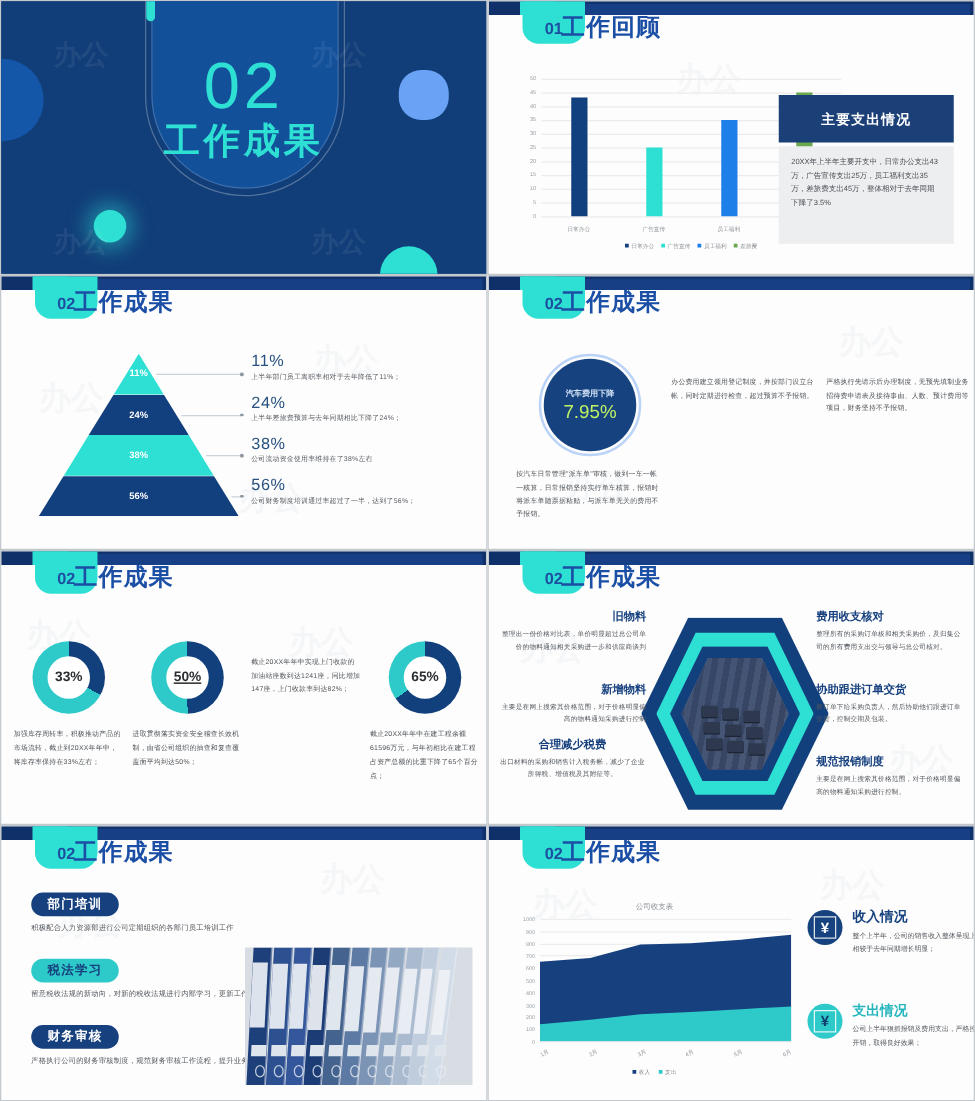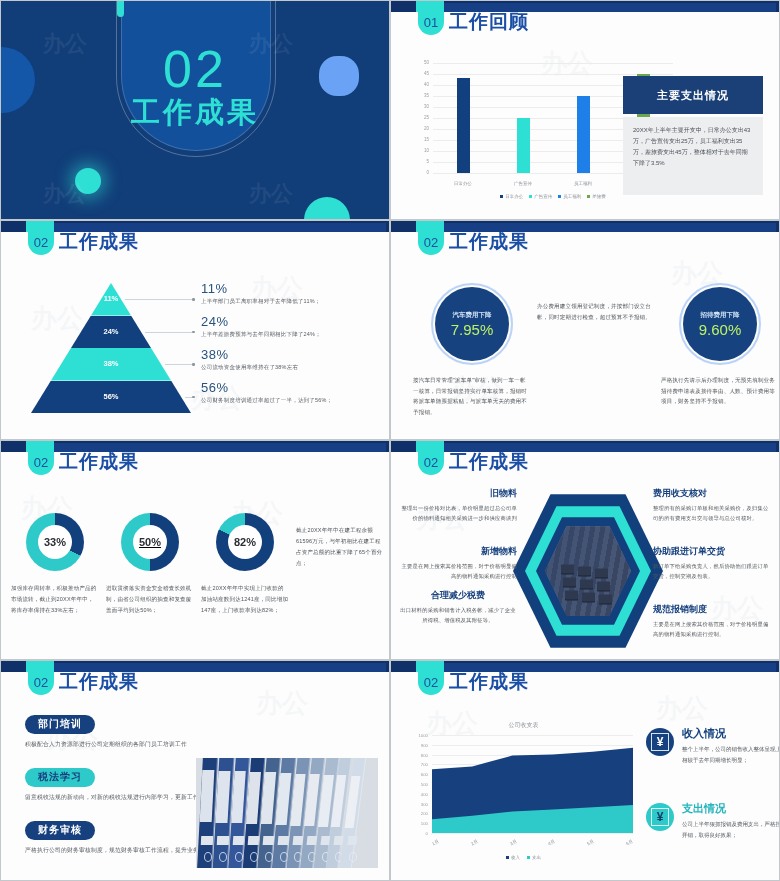--- a/index.html
+++ b/index.html
@@ -61,23 +61,23 @@
     position:absolute; left:0; right:0; top:128px; text-align:center;
     color:#90a8cc; font-size:10px; letter-spacing:3px;
   }
   .cover-wm { position:absolute; color:rgba(255,255,255,.07); font-size:22px; font-weight:bold; }
 
   
   .topbar { position:absolute; left:0; top:0; width:100%; height:11px; background:#10306a; }
   .topbar-teal { position:absolute; left:25px; top:0; width:28px; height:11px; background:#2ee0d4; }
   .topbar-mid { position:absolute; left:53px; top:2px; right:3px; height:9px; background:#173f85; }
   .hdr-badge {
-    position:absolute; left:27px; top:0; width:26px; height:34px;
+    position:absolute; left:27px; top:0; width:50px; height:34px;
     background:#2ee0d4; border-radius:0 0 13px 13px;
-    color:#1c4fa0; font-size:13px; font-weight:normal;
+    color:#1c4fa0; font-size:13px; font-weight:bold;
     display:flex; align-items:flex-end; justify-content:center; padding-bottom:5px;
   }
   .hdr-title {
     position:absolute; left:58px; top:8px;
     font-size:19px; font-weight:bold; color:#1b4ea5; letter-spacing:1px;
   }
   .wm { position:absolute; color:rgba(90,120,160,.055); font-weight:bold; pointer-events:none; }
   .wm.a { font-size:26px; }
 
   
@@ -343,24 +343,20 @@
           <div class="circ-ring" style="background: rgb(22, 67, 127);">
             <div class="circ-cap">汽车费用下降</div>
             <div class="circ-val">7.95%</div>
           </div>
           <div class="circ-desc">按汽车日常管理"派车单"审核，做到一车一帐一核算，日常报销坚持实行单车核算，报销时将派车单随票据粘贴，与派车单无关的费用不予报销。</div>
         </div>
         <div class="circ-item" style="left: 146px; top: 66px;">
           <div class="circ-desc">办公费用建立领用登记制度，并按部门设立台帐，同时定期进行检查，超过预算不予报销。</div>
         </div>
         <div class="circ-item" style="left: 270px; top: 66px;">
-          <div class="circ-ring" style="background: rgb(22, 67, 127);">
-            <div class="circ-cap">招待费用下降</div>
-            <div class="circ-val">9.60%</div>
-          </div>
           <div class="circ-desc">严格执行先请示后办理制度，无预先填制业务招待费申请表及接待事由、人数、预计费用等项目，财务坚持不予报销。</div>
         </div>
       </div>
   </div>
 
   <div class="slide">
     <div class="topbar"></div>
     <div class="topbar-teal"></div>
     <div class="topbar-mid"></div>
     <div class="hdr-badge">02</div>
@@ -374,26 +370,26 @@
           </div>
           <div class="donut-desc">加强库存周转率，积极推动产品的市场流转，截止到20XX年年中，将库存率保持在33%左右；</div>
         </div>
         <div class="donut-item" style="left: 105px; top: 72px;">
           <div class="donut" style="background: conic-gradient(rgb(18, 64, 125) 0deg, rgb(18, 64, 125) 180deg, rgb(46, 201, 201) 180deg, rgb(46, 201, 201) 360deg); text-decoration: underline;">
             <div class="donut-hole">50%</div>
           </div>
           <div class="donut-desc">进取贯彻落实资金安全稽查长效机制，由省公司组织的抽查和复查覆盖面平均到达50%；</div>
         </div>
         <div class="donut-item" style="left: 200px; top: 72px;">
-          <div class="donut" style="background: conic-gradient(rgb(18, 64, 125) 0deg, rgb(18, 64, 125) 295.2deg, rgb(46, 201, 201) 295.2deg, rgb(46, 201, 201) 360deg);">
-            <div class="donut-hole">82%</div>
+          <div class="donut-desc">截止20XX年年中实现上门收款的加油站座数到达1241座，同比增加147座，上门收款率到达82%；</div>
+        </div>
+        <div class="donut-item" style="left: 295px; top: 72px;">
+          <div class="donut" style="background: conic-gradient(rgb(18, 64, 125) 0deg, rgb(18, 64, 125) 234deg, rgb(46, 201, 201) 234deg, rgb(46, 201, 201) 360deg);">
+            <div class="donut-hole">65%</div>
           </div>
-          <div class="donut-desc">截止20XX年年中实现上门收款的加油站座数到达1241座，同比增加147座，上门收款率到达82%；</div>
-        </div>
-        <div class="donut-item" style="left: 295px; top: 72px;">
           <div class="donut-desc">截止20XX年年中在建工程余额61596万元，与年初相比在建工程占资产总额的比重下降了65个百分点；</div>
         </div>
       </div>
   </div>
 
   <div class="slide">
     <div class="topbar"></div>
     <div class="topbar-teal"></div>
     <div class="topbar-mid"></div>
     <div class="hdr-badge">02</div>

